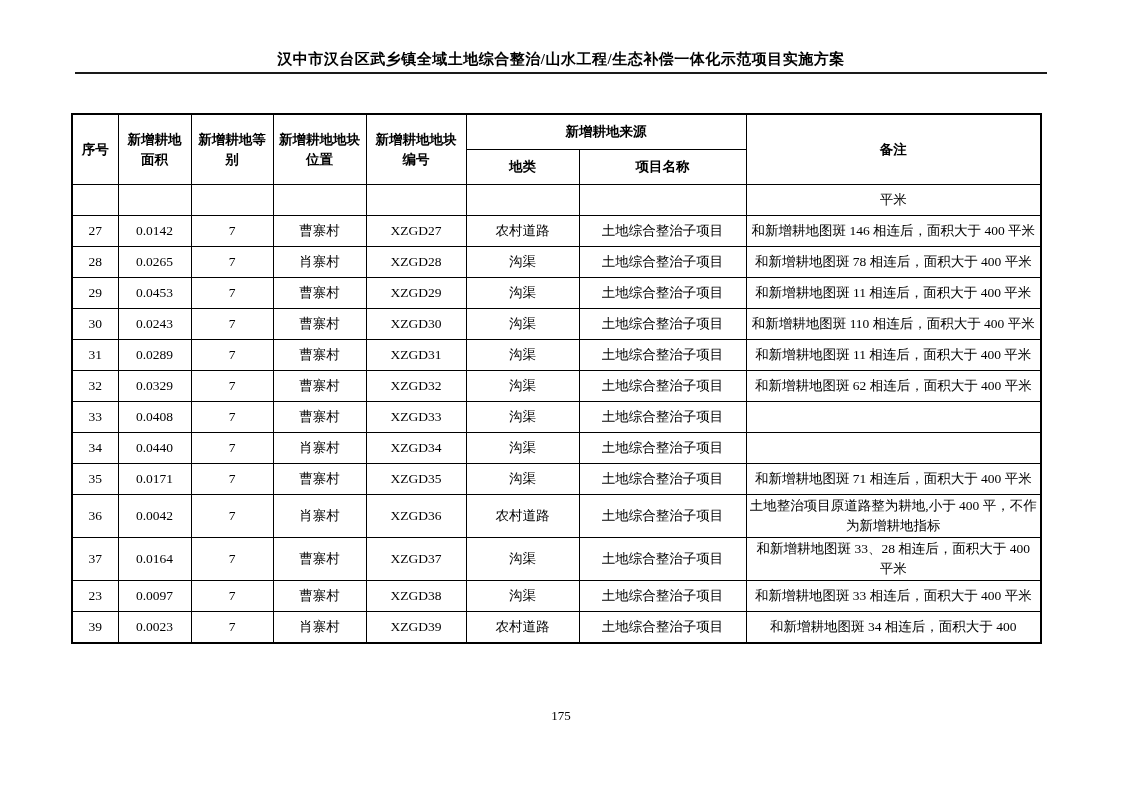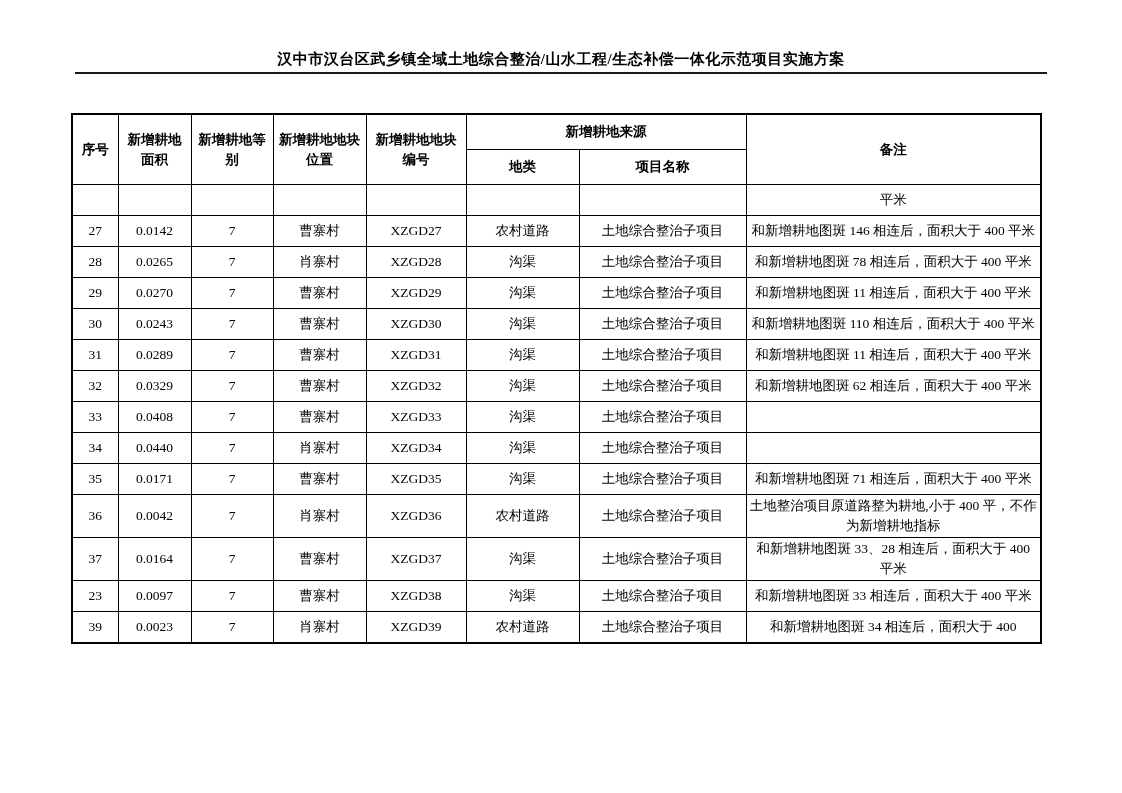--- a/index.html
+++ b/index.html
@@ -142,21 +142,21 @@
           <td>0.0265</td>
           <td>7</td>
           <td>肖寨村</td>
           <td>XZGD28</td>
           <td>沟渠</td>
           <td>土地综合整治子项目</td>
           <td>和新增耕地图斑 78 相连后，面积大于 400 平米</td>
         </tr>
         <tr>
           <td>29</td>
-          <td>0.0270</td>
+          <td>0.0453</td>
           <td>7</td>
           <td>曹寨村</td>
           <td>XZGD29</td>
           <td>沟渠</td>
           <td>土地综合整治子项目</td>
           <td>和新增耕地图斑 11 相连后，面积大于 400 平米</td>
         </tr>
         <tr>
           <td>30</td>
           <td>0.0243</td>
@@ -253,14 +253,15 @@
           <td>7</td>
           <td>肖寨村</td>
           <td>XZGD39</td>
           <td>农村道路</td>
           <td>土地综合整治子项目</td>
           <td>和新增耕地图斑 34 相连后，面积大于 400</td>
         </tr>
       </tbody>
   </table>
 
+  <div class="page-number">175</div>
 
 </div>
 
 </body></html>

